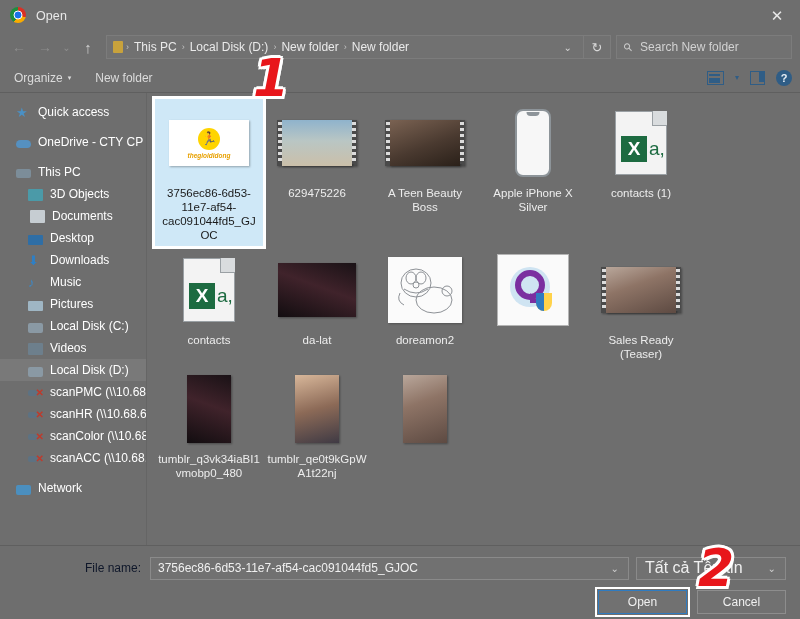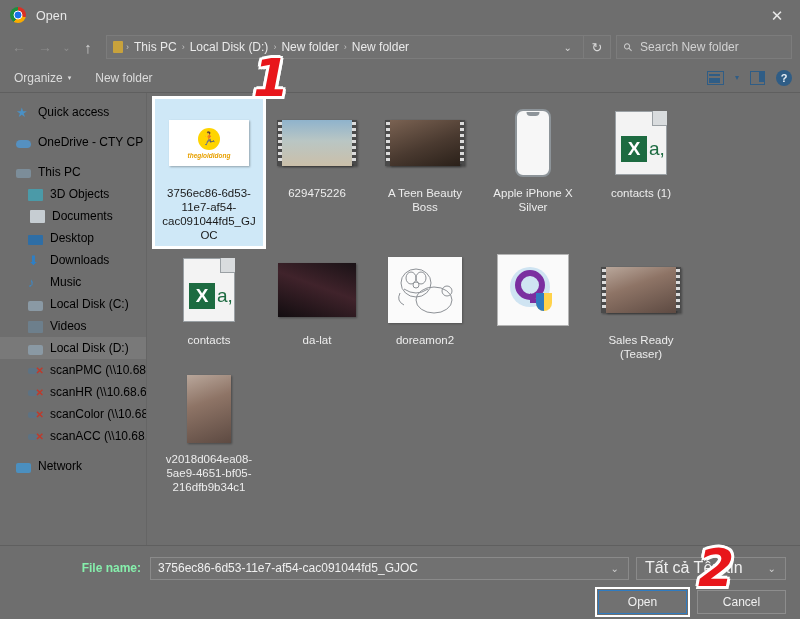--- a/index.html
+++ b/index.html
@@ -138,21 +138,21 @@
     border-right: 1px solid #656565;
     position: relative;
   }
   .nav-item {
     height: 22px; display: flex; align-items: center;
     padding-left: 16px; white-space: nowrap;
   }
   .nav-item.indent { padding-left: 28px; }
   .nav-item.sel { background: #797979; }
   .nav-label {
-    font-size: 12px; color: #000000; margin-left: 7px;
+    font-size: 12px; color: #ffffff; margin-left: 7px;
     overflow: hidden;
   }
   .nav-gap { height: 8px; }
   .nicon { width: 15px; flex: 0 0 15px; height: 15px; position: relative; }
 
   
   .ic-star { color: #4a90c4; font-size: 13px; line-height: 15px; }
   .ic-cloud {
     width: 14px; height: 8px; background: #5590c0;
     border-radius: 7px 7px 6px 6px; margin-top: 4px;
@@ -308,21 +308,21 @@
 
   
   .bottombar {
     flex: 0 0 74px; border-top: 1px solid #5f5f5f;
     padding: 10px 14px 0 0;
     position: relative;
   }
   .fnrow { display: flex; align-items: center; height: 24px; }
   .fn-label {
     width: 150px; flex: 0 0 150px; text-align: right;
-    padding-right: 9px; font-size: 12px; color: #86efac; font-weight: bold;
+    padding-right: 9px; font-size: 12px; color: #0f172a;
   }
   .fn-input {
     flex: 1 1 auto; height: 23px; background: #717171;
     border: 1px solid #8a8a8a; display: flex; align-items: center;
     padding: 0 4px 0 7px; min-width: 0;
   }
   .fn-value {
     font-size: 12px; color: #f0f0f0; white-space: nowrap;
     overflow: hidden; flex: 1 1 auto;
   }
@@ -471,20 +471,24 @@
           </div>
           <div class="nav-item indent">
             <span class="nicon ic-down">⬇</span>
             <span class="nav-label">Downloads</span>
           </div>
           <div class="nav-item indent">
             <span class="nicon ic-music">♪</span>
             <span class="nav-label">Music</span>
           </div>
           <div class="nav-item indent">
+            <span class="nicon ic-pic"></span>
+            <span class="nav-label">Pictures</span>
+          </div>
+          <div class="nav-item indent">
             <span class="nicon ic-disk"></span>
             <span class="nav-label">Local Disk (C:)</span>
           </div>
           <div class="nav-item indent">
             <span class="nicon ic-video"></span>
             <span class="nav-label">Videos</span>
           </div>
           <div class="nav-item indent sel">
             <span class="nicon ic-disk"></span>
             <span class="nav-label">Local Disk (D:)</span>
@@ -604,23 +608,34 @@
         <div class="file-item">
           <div class="thumb-wrap">
             <div class="th-film">
               <div class="th-img" style="width:70px;height:46px;background:linear-gradient(160deg,#b9a79b 0%,#8e7466 40%,#5d4a42 100%)"></div>
             </div>
           </div>
           <div class="file-label">Sales Ready (Teaser)</div>
         </div>
         <div class="file-item">
           <div class="thumb-wrap">
+            <div class="th-img" style="width:44px;height:68px;background:linear-gradient(200deg,#1a1216 0%,#40232b 45%,#120d10 100%)"></div>
+          </div>
+          <div class="file-label">tumblr_q3vk34iaBI1vmobp0_480</div>
+        </div>
+        <div class="file-item">
+          <div class="thumb-wrap">
+            <div class="th-img" style="width:44px;height:68px;background:linear-gradient(165deg,#d8b79a 0%,#8c6a57 50%,#3f3a44 100%)"></div>
+          </div>
+          <div class="file-label">tumblr_qe0t9kGpWA1t22nj</div>
+        </div>
+        <div class="file-item">
+          <div class="thumb-wrap">
             <div class="th-img" style="width:44px;height:68px;background:linear-gradient(160deg,#b9a79b 0%,#8e7466 40%,#5d4a42 100%)"></div>
           </div>
-          <div class="file-label">v2018d064ea08-5ae9-4651-bf05-216dfb9b34c1</div>
         </div>
       </div>
   </div>
 
   <div class="bottombar">
     <div class="fnrow">
       <div class="fn-label">File name:</div>
       <div class="fn-input">
         <span class="fn-value">3756ec86-6d53-11e7-af54-cac091044fd5_GJOC</span>
         <span class="fn-caret">⌄</span>

